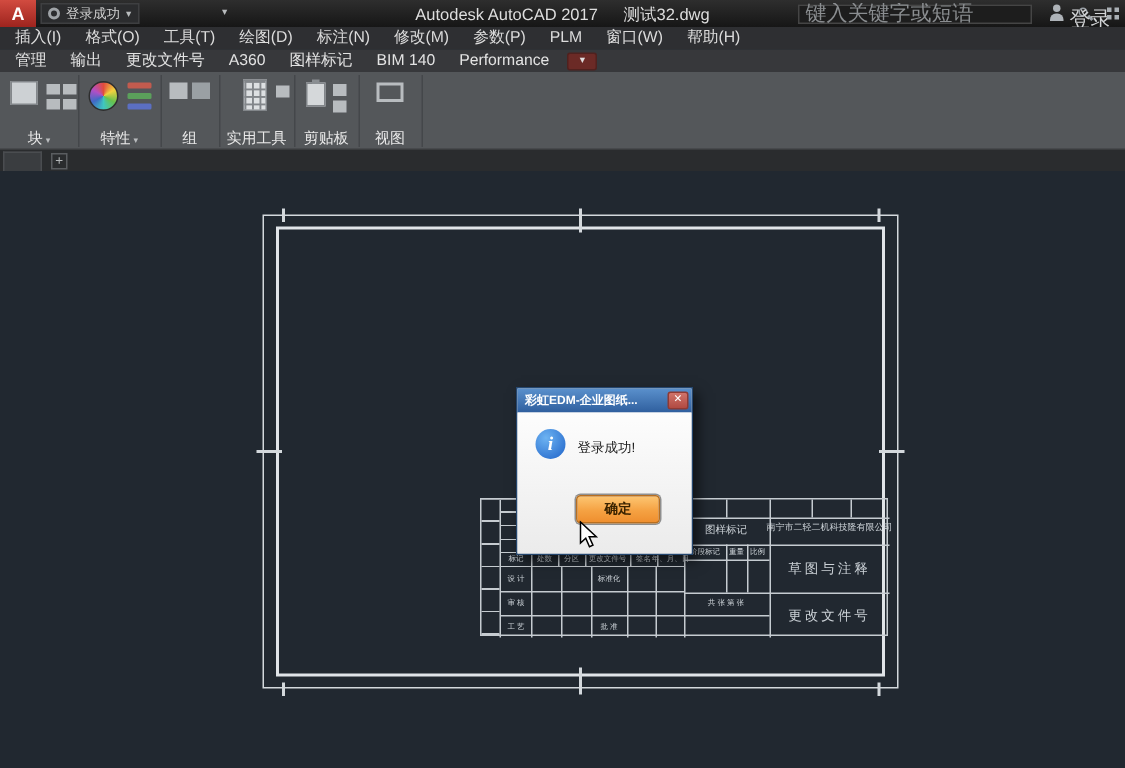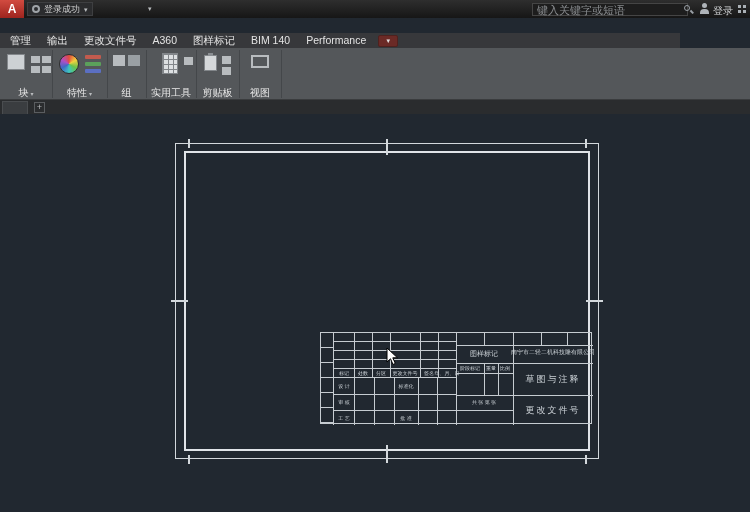--- a/index.html
+++ b/index.html
@@ -18,42 +18,42 @@
     color:#cfcfcf; font-size:9px; }
   .gear { width:8px; height:8px; border:2px solid #9fa3a7; border-radius:50%; position:relative; }
   .caret { color:#b9bcbe; font-size:7px; line-height:1; }
   .qat-caret { position:absolute; left:148px; top:5px; }
   .tb-title { position:absolute; left:0; right:0; top:2px; text-align:center;
     color:#dedede; font-size:11px; white-space:nowrap; }
   .tb-title .doc { margin-left:14px; }
   .search { position:absolute; left:532px; top:3px; width:156px; height:13px;
     background:#1d1d1d; border:1px solid #454545; display:flex; align-items:center; }
   .search input { flex:1; background:transparent; border:none; outline:none;
-    color:#bfbfbf; font-size:11px; padding:0 4px; font-family:Liberation Sans, sans-serif; }
+    color:#bfbfbf; font-size:14px; padding:0 4px; font-family:Liberation Mono, monospace; }
   .search input::placeholder { color:#8a8d90; }
   .mag { position:relative; width:12px; height:11px; margin-right:2px; }
   .mag .lens { position:absolute; left:1px; top:1px; width:6px; height:6px;
     border:1px solid #9aa0a6; border-radius:50%; }
   .mag .handle { position:absolute; left:7px; top:7px; width:4px; height:1.5px;
     background:#9aa0a6; transform:rotate(45deg); }
   .person { position:absolute; left:699px; top:3px; width:11px; height:12px; }
   .person .head { position:absolute; left:3px; top:0; width:5px; height:5px; border-radius:50%; background:#aeb3b8; }
   .person .body { position:absolute; left:1px; top:6px; width:9px; height:5px;
     border-radius:4px 4px 0 0; background:#aeb3b8; }
-  .signin { position:absolute; left:713px; top:4px; color:#d2d4d6; font-size:10px; }
+  .signin { position:absolute; left:713px; top:4px; color:#d2d4d6; font-size:14px; }
   .appsgrid { position:absolute; left:738px; top:5px; width:3px; height:3px; background:#aab0b5;
     box-shadow:5px 0 0 #aab0b5, 0 5px 0 #aab0b5, 5px 5px 0 #aab0b5; }
 
   
   .menubar { position:absolute; left:0; top:18px; width:750px; height:15px;
     background:#2e2f32; display:flex; align-items:center; gap:0; padding-left:2px; }
   .menu-item { color:#dcdcdc; font-size:10.5px; padding:0 8px; line-height:15px; white-space:nowrap; }
 
   
-  .ribtabs { position:absolute; left:0; top:33px; width:680px; height:15px;
+  .ribtabs { position:absolute; left:0; top:33px; width:750px; height:15px;
     background:#37383b; display:flex; align-items:center; padding-left:2px; }
   .rib-tab { color:#e3e3e3; font-size:10.5px; padding:0 8px; line-height:15px; white-space:nowrap; }
   .rib-opt { margin-left:4px; width:20px; height:12px; background:#6b2a26; border:1px solid #50211e;
     border-radius:2px; display:flex; align-items:center; justify-content:center; }
   .rib-opt .caret { color:#e0dddd; }
 
   
   .ribbon { position:absolute; left:0; top:48px; width:750px; height:52px;
     background:#54575a; border-bottom:1px solid #3a3c3e; }
   .psep { position:absolute; top:2px; height:48px; width:1px; background:#44474a; }
@@ -134,35 +134,51 @@
 <div id="app">
 
   <div class="titlebar">
     <div class="logo">A</div>
     <div class="ws-box">
       <span class="gear"></span>
       <span>登录成功</span>
       <span class="caret">▾</span>
     </div>
     <span class="caret qat-caret">▾</span>
+    <div class="tb-title">
+      <span>Autodesk AutoCAD 2017</span>
+      <span class="doc">测试32.dwg</span>
+    </div>
     <div class="search">
       <input type="text" placeholder="键入关键字或短语" style="">
       <span class="mag">
         <span class="lens"></span>
         <span class="handle"></span>
       </span>
     </div>
     <span class="person">
       <span class="head"></span>
       <span class="body"></span>
     </span>
     <span class="signin">登录</span>
     <span class="appsgrid"></span>
   </div>
 
+  <div class="menubar">
+    <span class="menu-item">插入(I)</span>
+    <span class="menu-item">格式(O)</span>
+    <span class="menu-item">工具(T)</span>
+    <span class="menu-item">绘图(D)</span>
+    <span class="menu-item">标注(N)</span>
+    <span class="menu-item">修改(M)</span>
+    <span class="menu-item">参数(P)</span>
+    <span class="menu-item">PLM</span>
+    <span class="menu-item">窗口(W)</span>
+    <span class="menu-item">帮助(H)</span>
+  </div>
 
   <div class="ribtabs">
     <span class="rib-tab">管理</span>
     <span class="rib-tab">输出</span>
     <span class="rib-tab">更改文件号</span>
     <span class="rib-tab">A360</span>
     <span class="rib-tab">图样标记</span>
     <span class="rib-tab">BIM 140</span>
     <span class="rib-tab">Performance</span>
     <span class="rib-opt">
@@ -287,20 +303,29 @@
       <span class="tcell f7" style="left:163px;top:17px">图样标记</span>
       <span class="tcell f6" style="left:232px;top:16px">南宁市二轻二机科技隆有限公司</span>
       <span class="tcell" style="left:149px;top:32px">阶段标记</span>
       <span class="tcell" style="left:170px;top:32px">重量</span>
       <span class="tcell" style="left:184px;top:32px">比例</span>
       <span class="tcell f9" style="left:232px;top:41px">草图与注释</span>
       <span class="tcell" style="left:163px;top:66px">共 张 第 张</span>
       <span class="tcell f9" style="left:232px;top:72px">更改文件号</span>
     </div>
 
+    <div class="dialog">
+      <div class="dlg-title">彩虹EDM-企业图纸...</div>
+      <div class="dlg-close">✕</div>
+      <div class="dlg-body">
+        <div class="dlg-icon">i</div>
+        <div class="dlg-msg">登录成功!</div>
+        <div class="dlg-ok">确定</div>
+      </div>
+    </div>
 
     <div class="cursor">
       <svg width="13" height="19" viewBox="0 0 13 19">
         <path d="M1 1 L1 15 L4.5 11.8 L7 17.5 L9.3 16.4 L6.8 10.8 L11.5 10.8 Z" fill="#ffffff" stroke="#000000" stroke-width="1"></path>
       </svg>
     </div>
 
   </div>
 </div>
 

